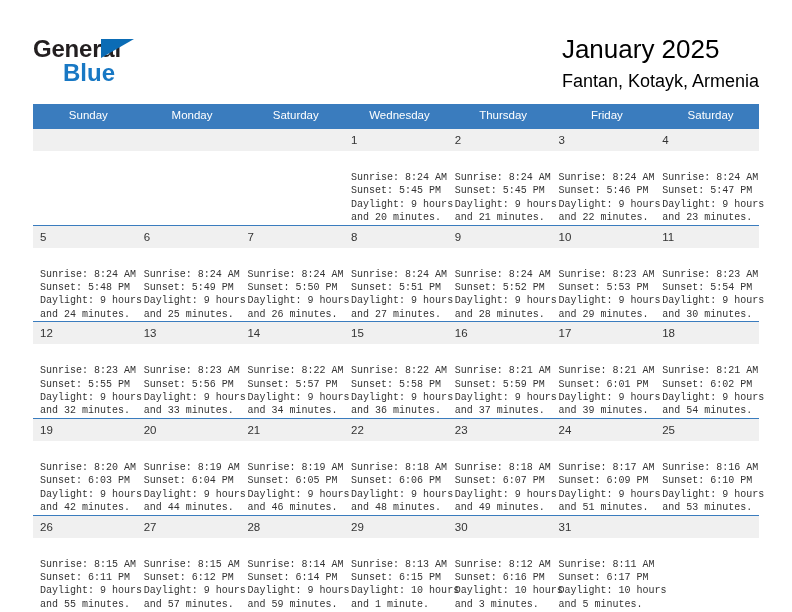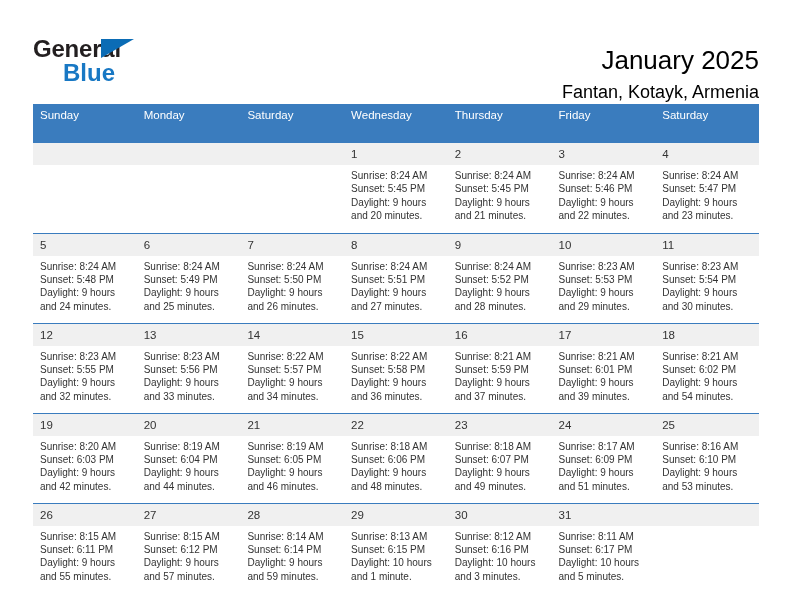--- a/index.html
+++ b/index.html
@@ -45,22 +45,22 @@
   }
   .logo-blue {
     position: absolute;
     left: 30px; top: 24px;
     font-size: 24px;
     color: #1878c4;
     line-height: 26px;
   }
   .title-block {
     position: absolute;
-    right: 0; top: 15px;
-    text-align: right;
+    right: 0; top: 4px;
+    text-align: left;
   }
   .cal-title {
     font-size: 26px;
     color: #000000;
     line-height: 34px;
     white-space: nowrap;
   }
   .cal-subtitle {
     font-size: 18px;
     color: #000000;
@@ -75,22 +75,22 @@
     left: 33px; top: 104px;
     width: 726px;
     border-collapse: collapse;
     table-layout: fixed;
   }
   .calendar th {
     background: #3a7cbe;
     color: #ffffff;
     font-size: 11.5px;
     font-weight: normal;
-    text-align: left;
-    padding: 5px 0 22px 7px;
+    text-align: center;
+    padding: 5px 0 8px 7px;
     height: 21px;
     border: none;
   }
   .calendar td {
     vertical-align: top;
     padding: 0;
     border: none;
     border-top: 1px solid #3a7cbe;
     height: 90px;
     width: 103.7px;
@@ -107,24 +107,25 @@
     color: #333333;
     font-size: 11.5px;
     line-height: 14px;
     padding: 4px 0 4px 7px;
     height: 22px;
   }
   .daynum.empty {
     background: #f0f0f0;
   }
   .info {
-    padding: 4px 6px 0 7px;
+    padding: 20px 6px 0 7px;
     font-size: 10px;
     line-height: 13.4px;
     color: #333333;
+    font-family: Liberation Mono, monospace;
   }
   .info div { white-space: nowrap; }
   .cell-empty .info { visibility: hidden; }
 </style>
 </head>
 <body>
 
 <div class="page">
 
   <div class="header">

